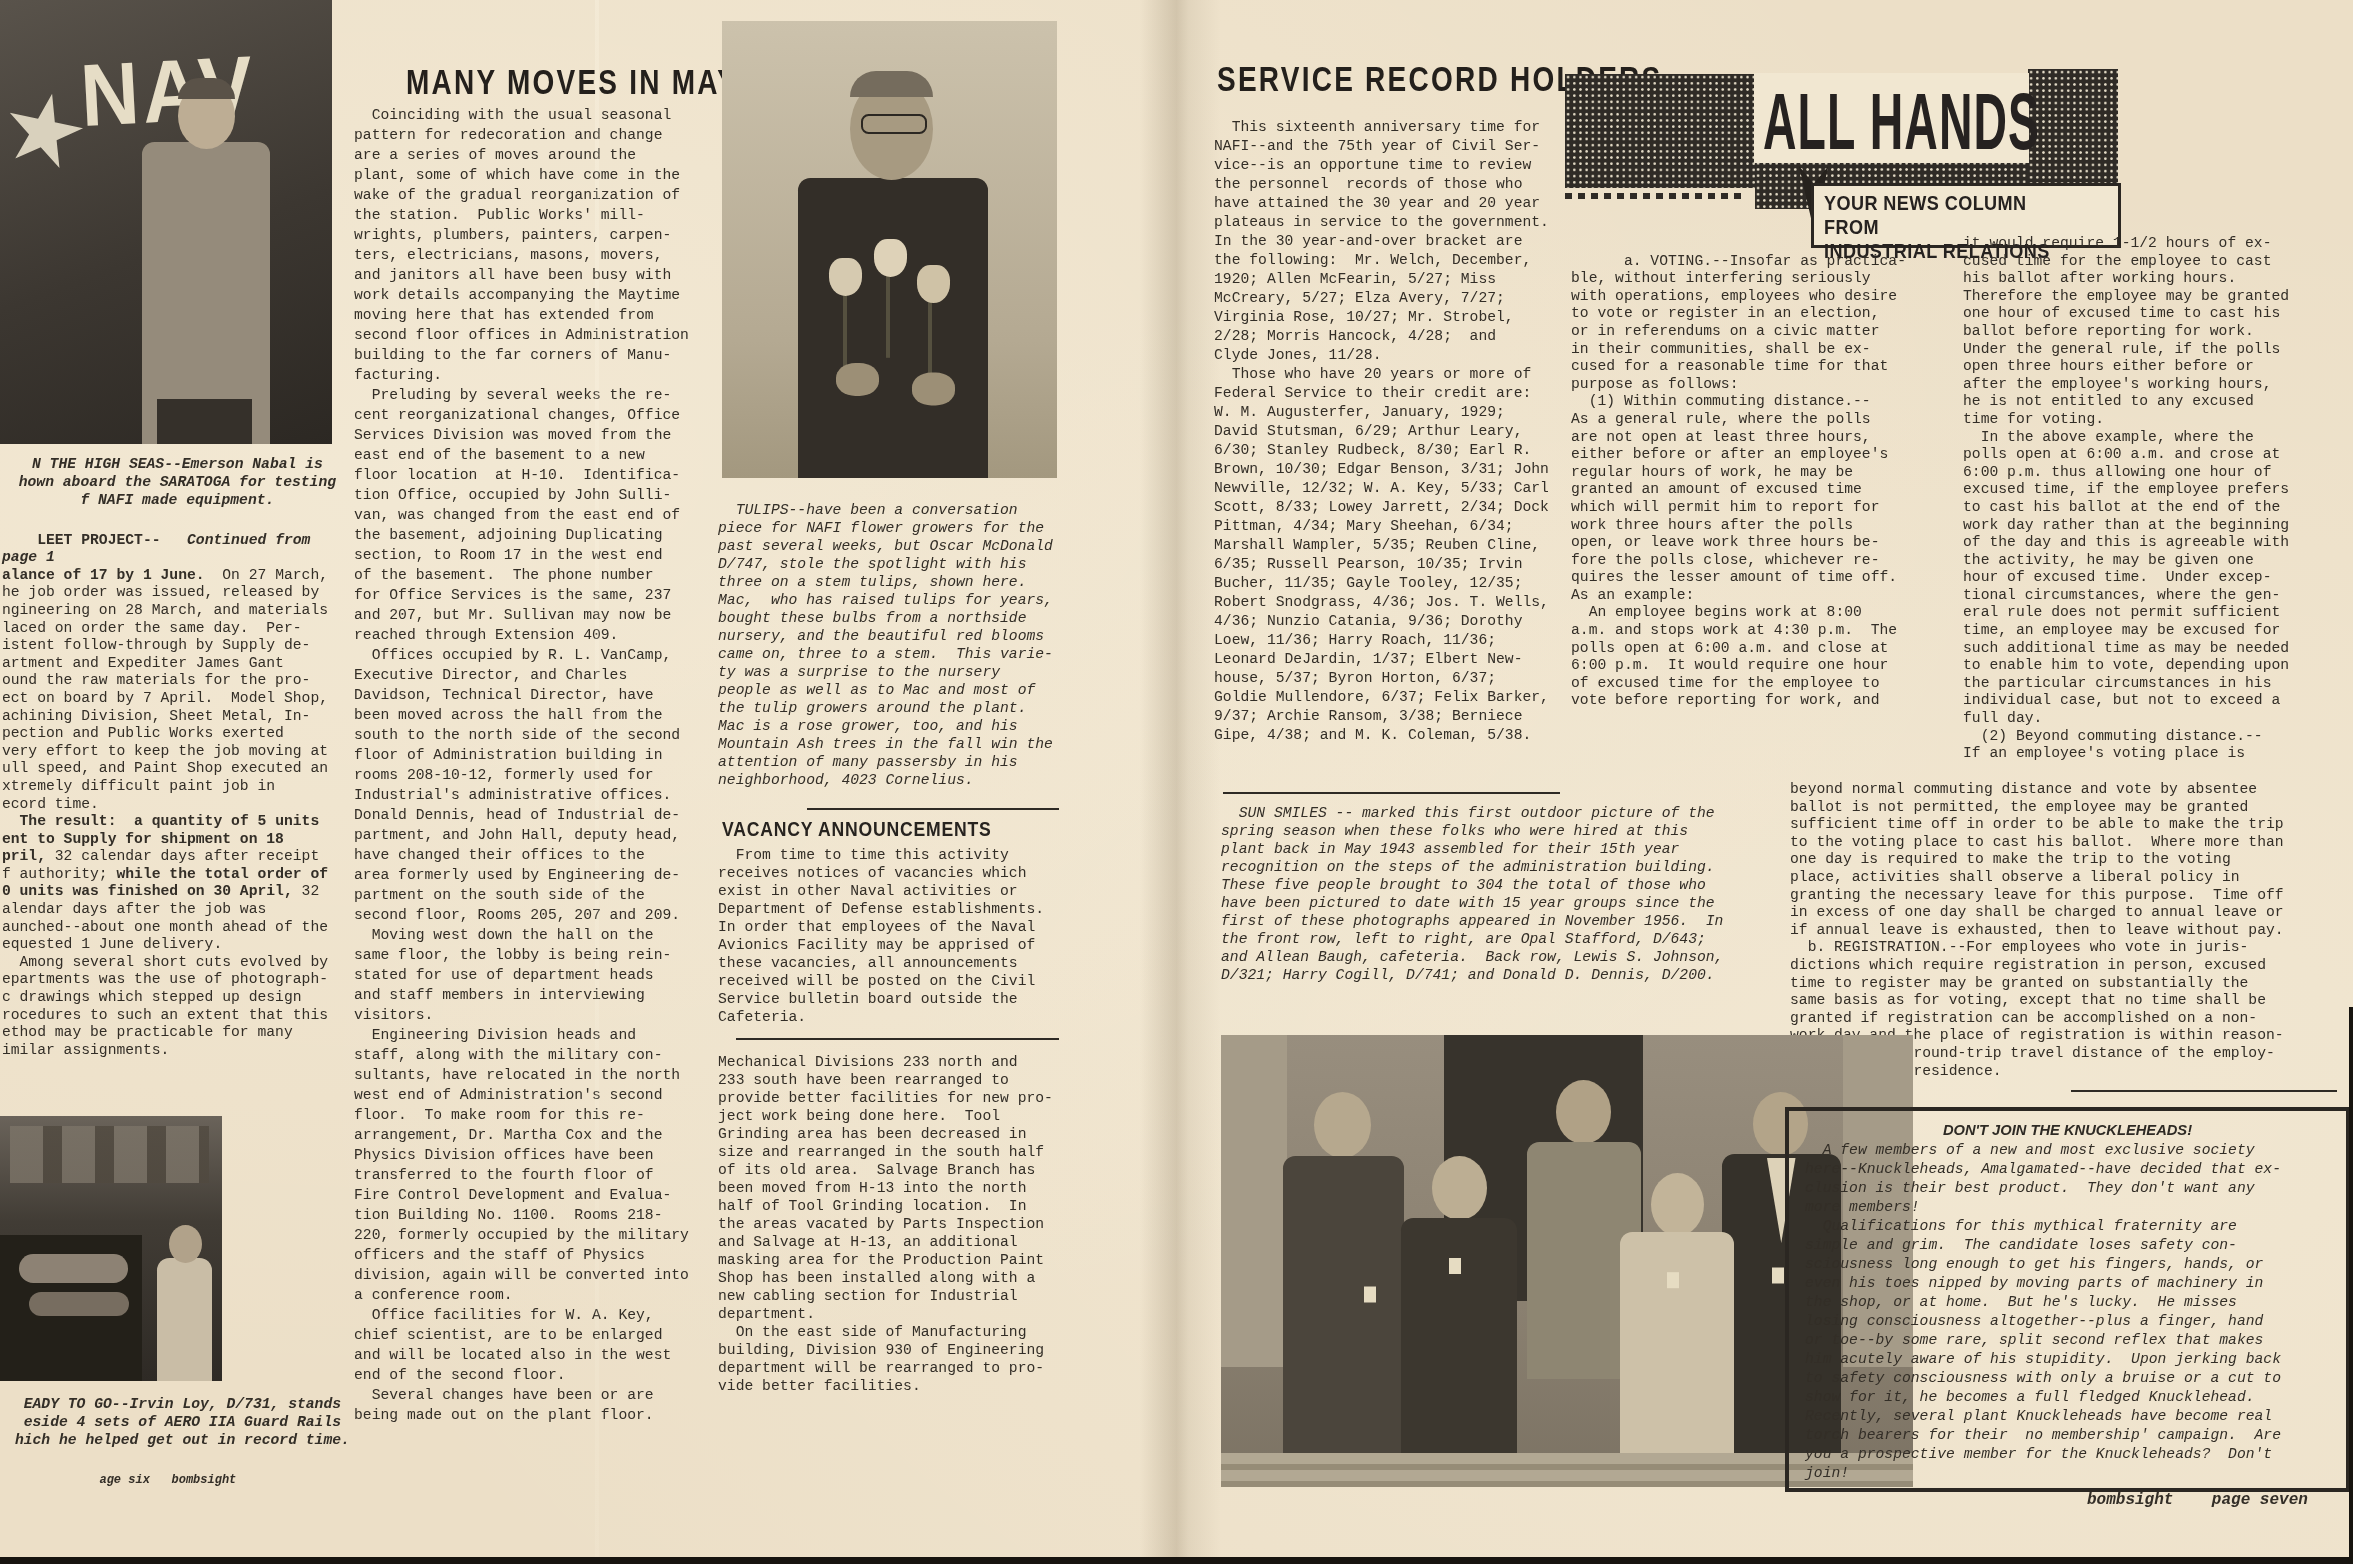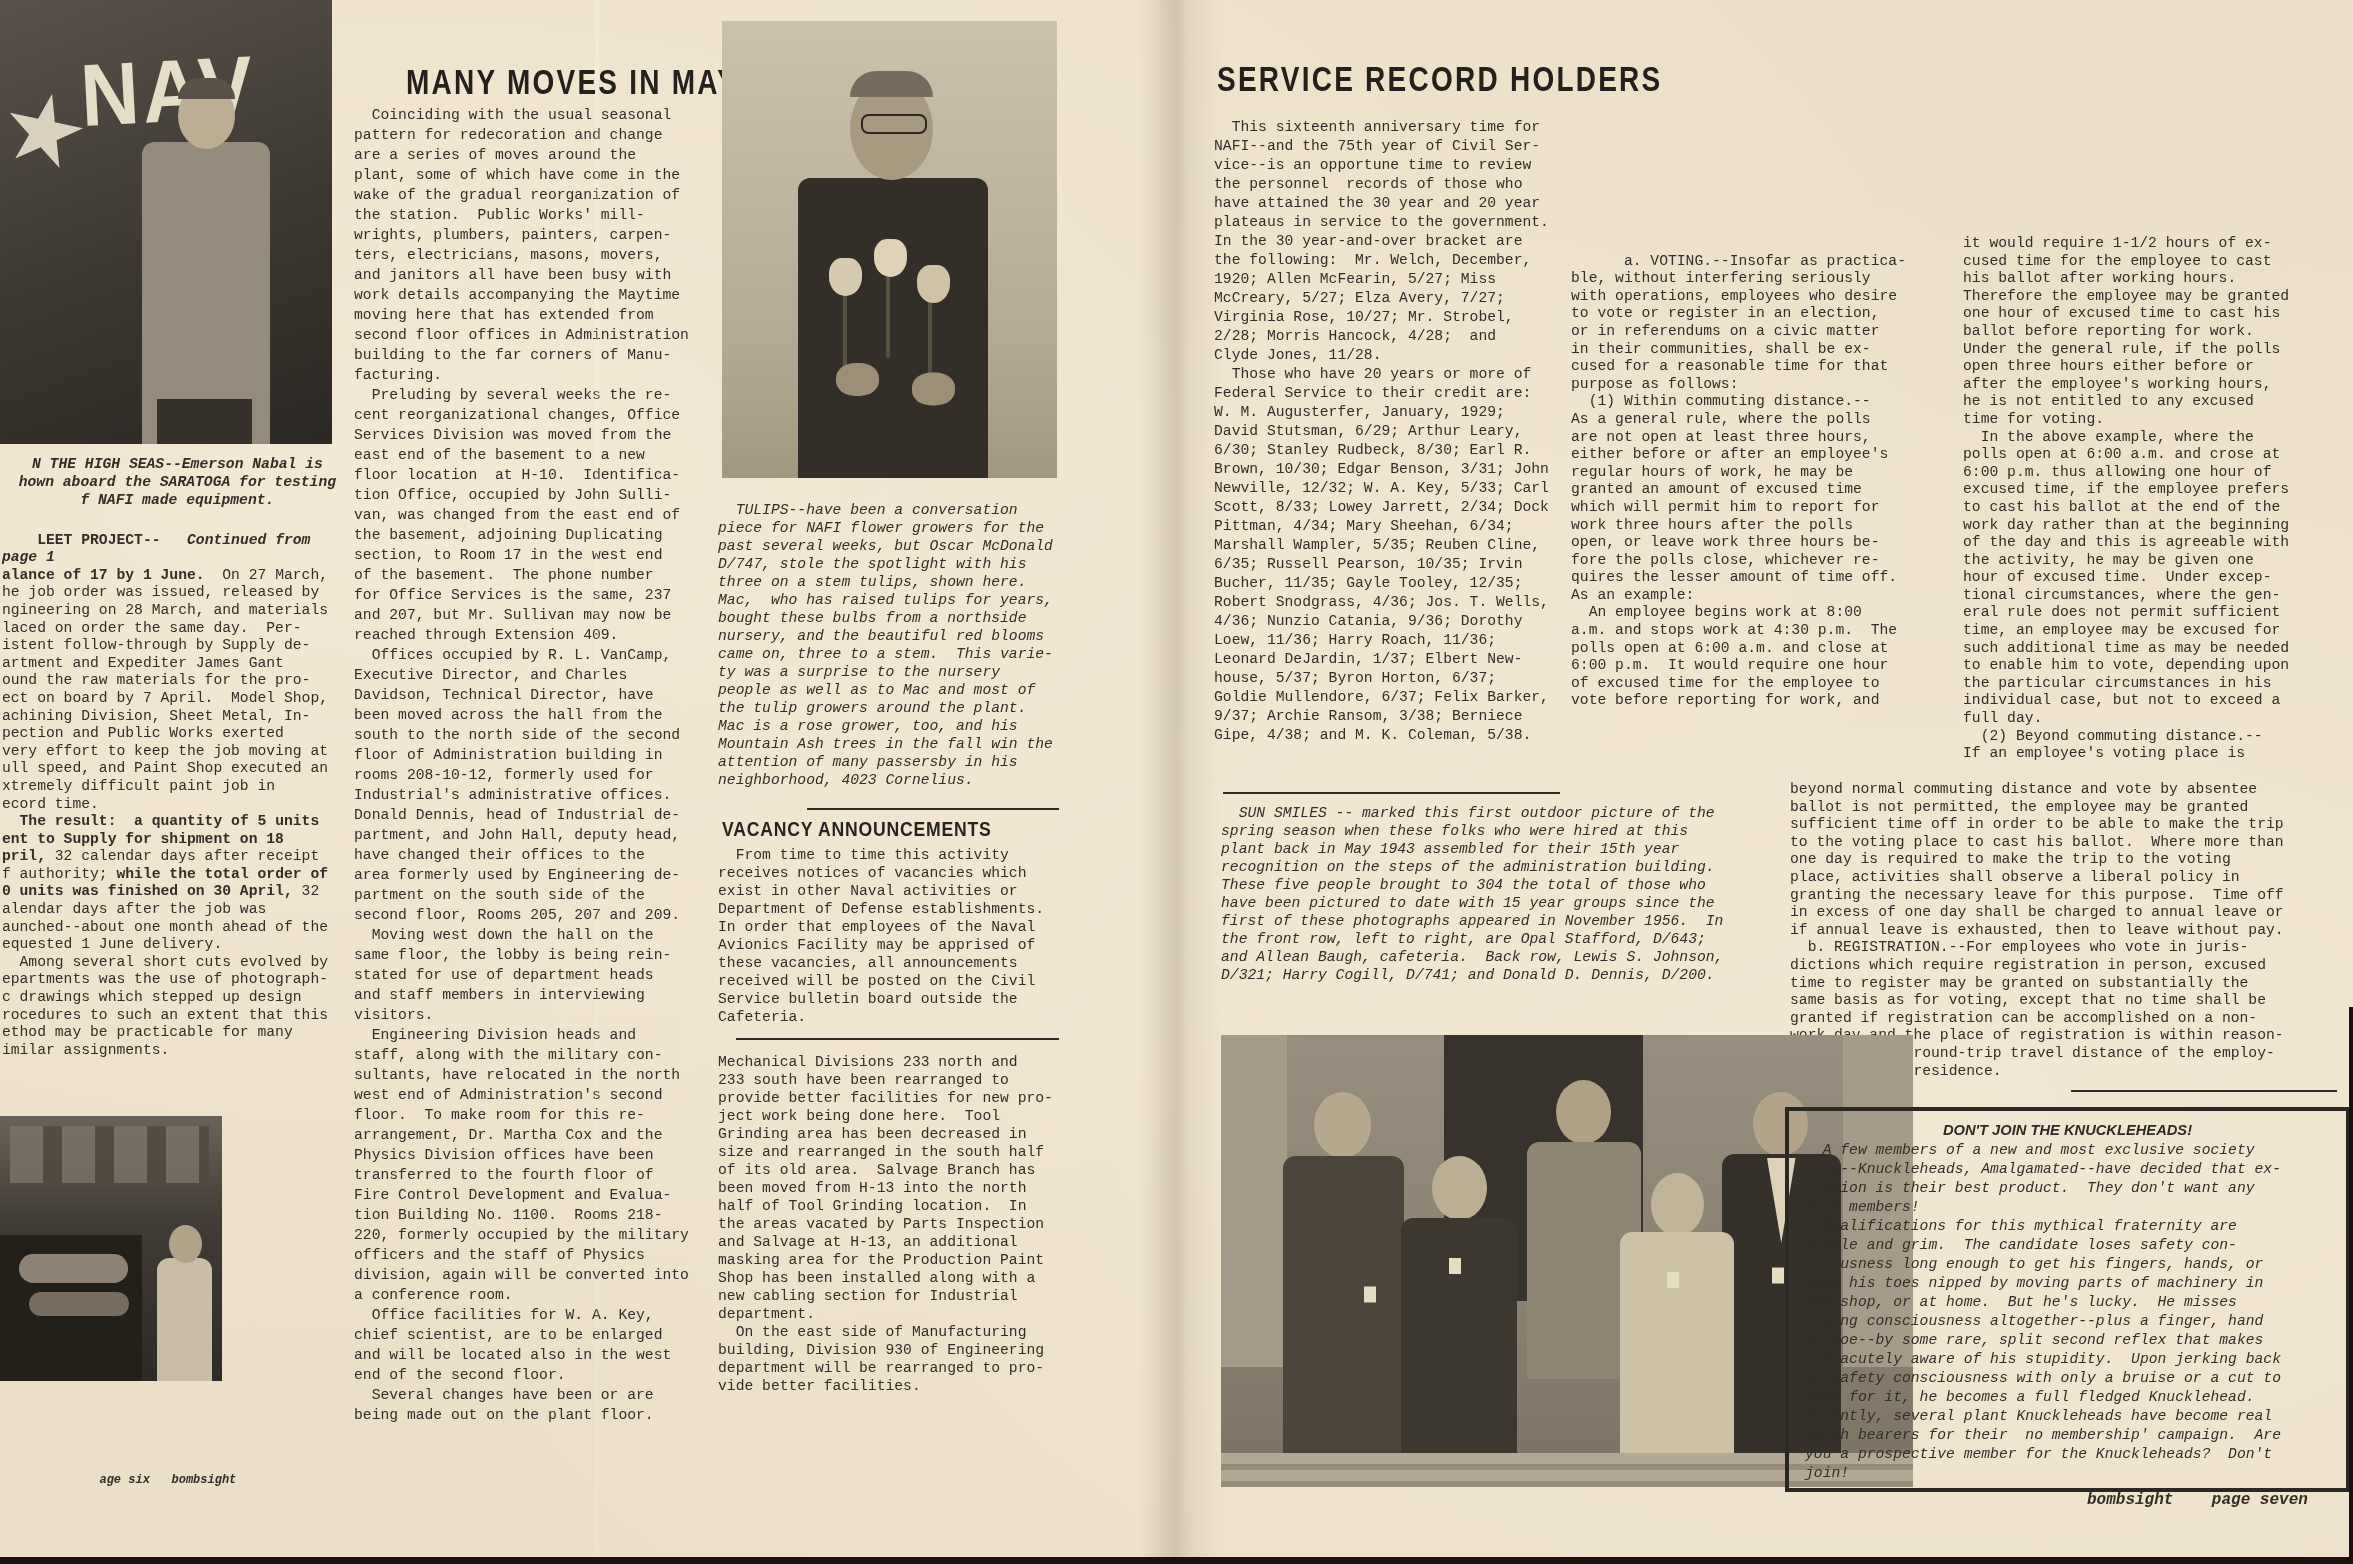--- a/index.html
+++ b/index.html
@@ -85,20 +85,23 @@
 
   <div class="abs photo" style="left:0;top:1116px;width:222px;height:265px;background:linear-gradient(#6a635a,#413c35 40%,#2e2a25);">
     <div class="abs" style="left:0;top:119px;width:142px;height:147px;background:#232019;"></div>
     <div class="abs" style="left:19px;top:138px;width:109px;height:28.5px;background:#8d8274;border-radius:14.2px;"></div>
     <div class="abs" style="left:28.5px;top:176px;width:100px;height:24px;background:#776d60;border-radius:12.3px;"></div>
     <div class="abs fig-body" style="left:157px;top:142px;width:55px;height:123px;background:#c9bda6;"></div>
     <div class="abs fig-head" style="left:169px;top:109px;width:33px;height:38px;background:#b1a28a;"></div>
     <div class="abs" style="left:9.5px;top:9.5px;width:199px;height:57px;background:repeating-linear-gradient(90deg,#7c7468 0 33px,#50493f 33px 52px);opacity:.8;"></div>
   </div>
 
+  <div class="abs mono cap lh38" style="left:1.9px;top:1395px;width:361px;">EADY TO GO--Irvin Loy, D/731, stands
+eside 4 sets of AERO IIA Guard Rails
+hich he helped get out in record time.</div>
 
   <div class="abs mono cap" style="left:1.9px;top:1471px;font-size:12px;width:332px;">age six   bombsight</div>
 
   <div class="abs headline" style="left:406px;top:62px;font-size:35px;">MANY MOVES IN MAY</div>
   <div class="abs mono lh42" style="left:354px;top:105px;width:349px;">  Coinciding with the usual seasonal
 pattern for redecoration and change
 are a series of moves around the
 plant, some of which have come in the
 wake of the gradual reorganization of
 the station.  Public Works' mill-
@@ -258,20 +261,41 @@
 Bucher, 11/35; Gayle Tooley, 12/35;
 Robert Snodgrass, 4/36; Jos. T. Wells,
 4/36; Nunzio Catania, 9/36; Dorothy
 Loew, 11/36; Harry Roach, 11/36;
 Leonard DeJardin, 1/37; Elbert New-
 house, 5/37; Byron Horton, 6/37;
 Goldie Mullendore, 6/37; Felix Barker,
 9/37; Archie Ransom, 3/38; Berniece
 Gipe, 4/38; and M. K. Coleman, 5/38.</div>
 
+  <div class="abs" style="left:1565px;top:64px;width:558px;height:185px;">
+    <div class="abs halftone" style="left:0;top:9.5px;width:192px;height:114px;"></div>
+    <div class="abs halftone" style="left:190px;top:90px;width:328px;height:55px;"></div>
+    <div class="abs halftone" style="left:463px;top:4.7px;width:90px;height:135px;"></div>
+    <div class="abs whitebox" style="left:189px;top:8.5px;width:275px;height:90px;">
+      <div style="font-family:'Liberation Sans',sans-serif;font-weight:700;font-size:80px;color:#262220;
+                  transform:scaleX(.58);transform-origin:left top;letter-spacing:1.9px;white-space:nowrap;margin:3.8px 0 0 8.5px;">ALL HANDS</div>
+    </div>
+    <div class="abs" style="left:0;top:129px;width:177px;height:6.2px;
+                background:repeating-linear-gradient(90deg,#2f2b26 0 7.1px,transparent 7.1px 13px);"></div>
+    <div class="abs" style="left:234px;top:102px;width:29.4px;height:64px;background:#26221d;
+                clip-path:polygon(50% 100%,0 0,50% 28%,100% 0);"></div>
+    <div class="abs whitebox" style="left:246px;top:119px;width:304px;height:59px;border:3.8px solid #2b2722;">
+      <div style="padding:4.7px 0 0 10.4px;">
+        <span style="display:block;font-family:'Liberation Sans',sans-serif;font-weight:700;font-size:21px;color:#262220;
+                     transform:scaleX(.86);transform-origin:left top;letter-spacing:0.5px;">YOUR NEWS COLUMN FROM</span>
+        <span style="display:block;font-family:'Liberation Sans',sans-serif;font-weight:700;font-size:21px;color:#262220;
+                     transform:scaleX(.86);transform-origin:left top;letter-spacing:0.5px;">INDUSTRIAL RELATIONS</span>
+      </div>
+    </div>
+  </div>
 
   <div class="abs mono lh37" style="left:1571px;top:235px;width:380px;">
     <span>  a. VOTING.--Insofar as practica-
 ble, without interfering seriously
 with operations, employees who desire
 to vote or register in an election,
 or in referendums on a civic matter
 in their communities, shall be ex-
 cused for a reasonable time for that
 purpose as follows:

